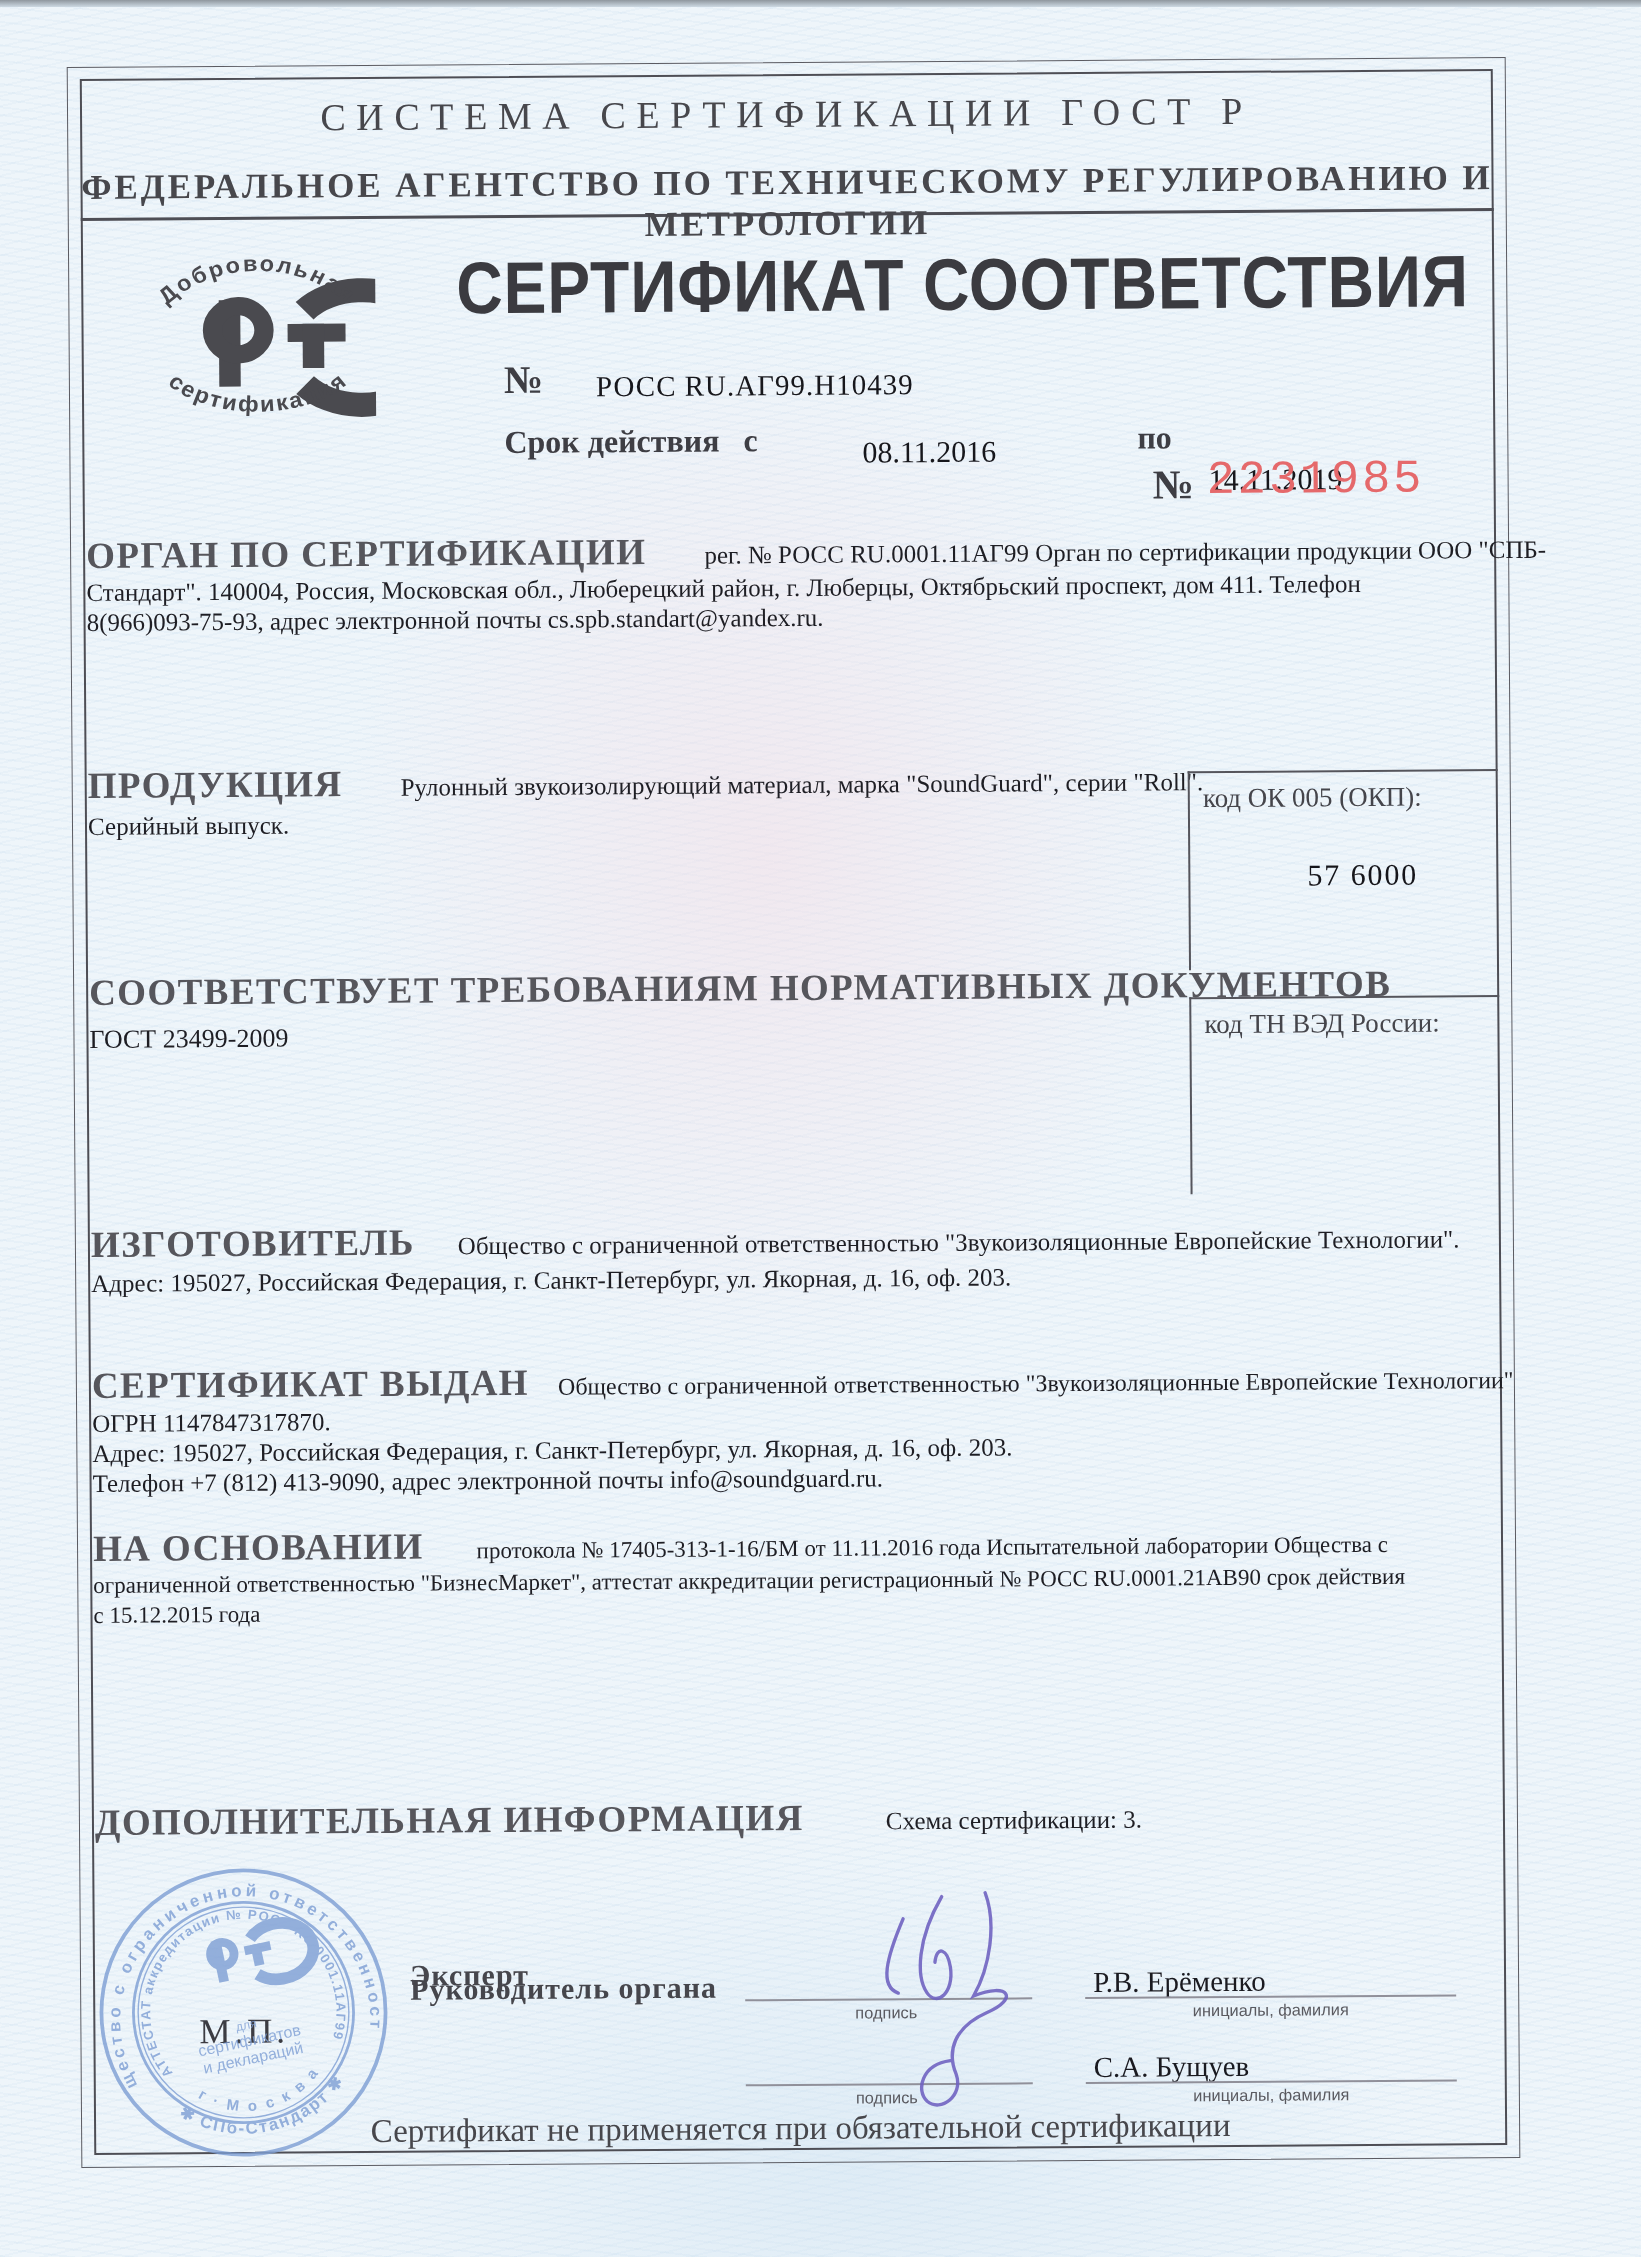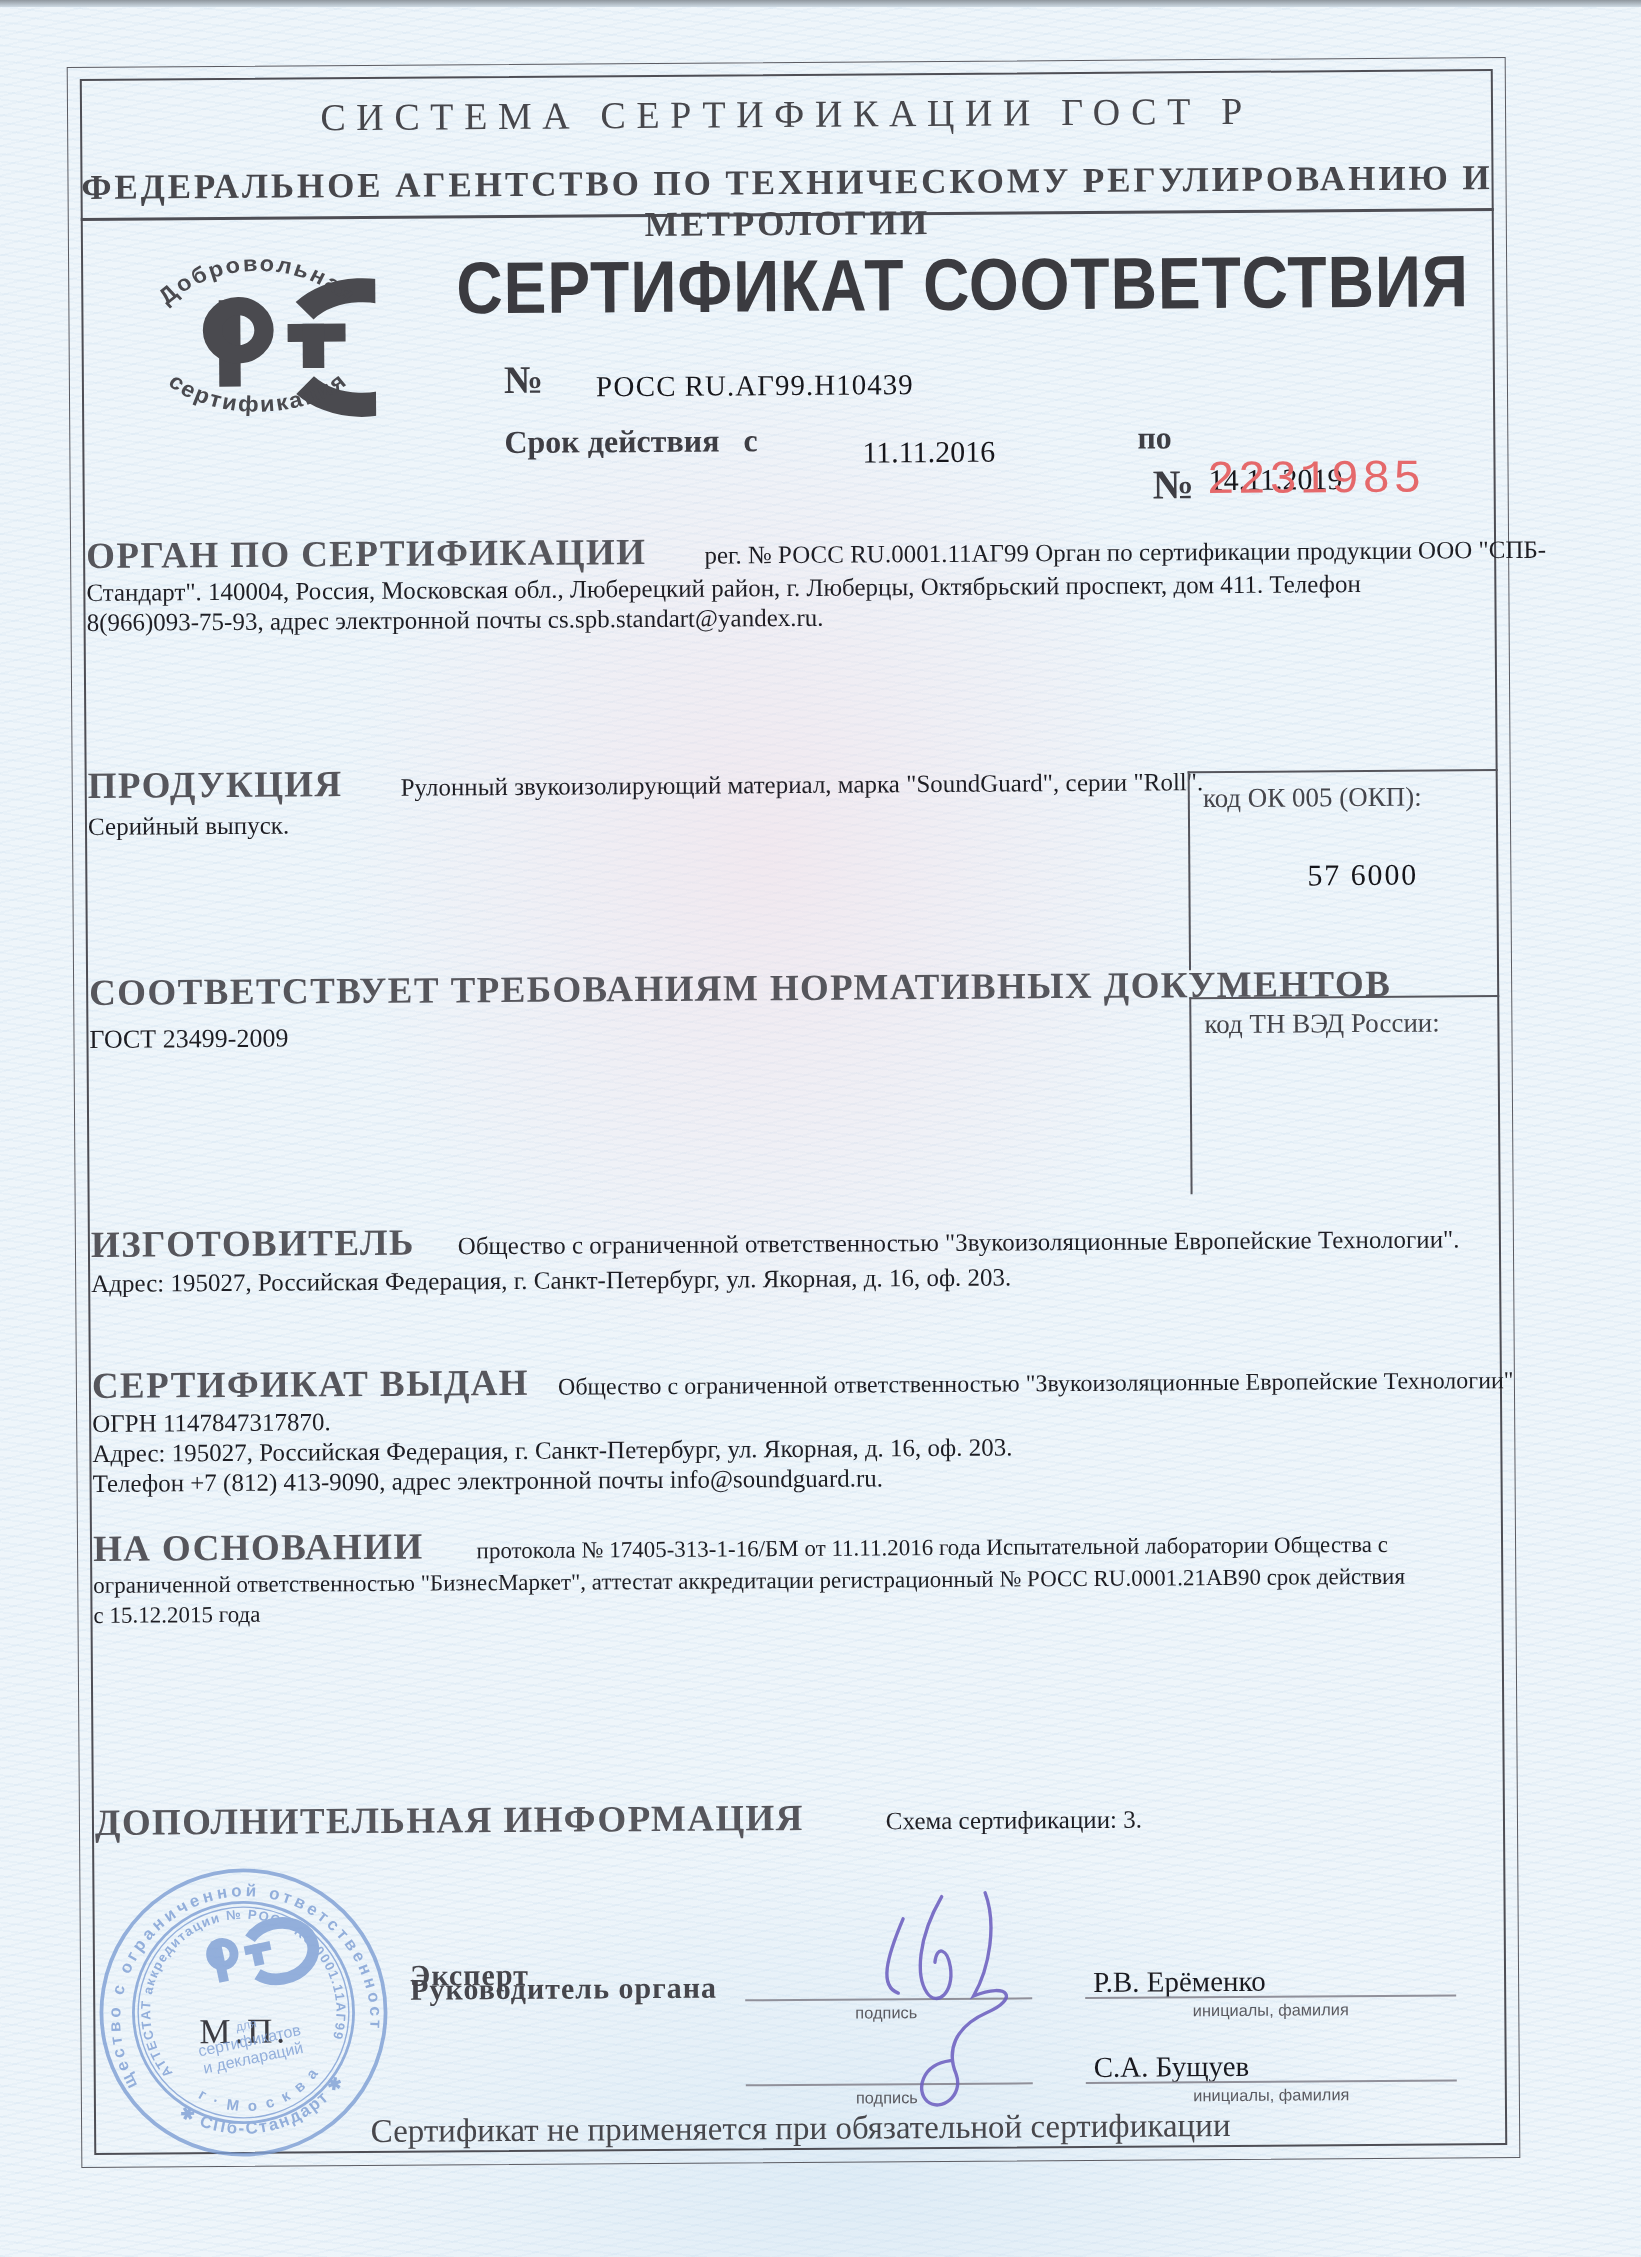--- a/index.html
+++ b/index.html
@@ -103,21 +103,21 @@
       <text font-family="Liberation Sans, sans-serif" font-size="22" font-weight="700" fill="currentColor" letter-spacing="2">
         <textPath href="#logo-arc-bottom" startOffset="50%" text-anchor="middle">сертификация</textPath>
       </text>
     </svg>
 
     <div class="abs doc-title">СЕРТИФИКАТ СООТВЕТСТВИЯ</div>
 
     <div class="abs no-label">№</div>
     <div class="abs no-value">РОСС RU.АГ99.Н10439</div>
     <div class="abs validity-label">Срок действия&nbsp;&nbsp;&nbsp;с</div>
-    <div class="abs date-from">11.11.2016</div>
+    <div class="abs date-from">08.11.2016</div>
     <div class="abs po-label">по</div>
     <div class="abs date-to">14.11.2019</div>
     <div class="abs blank-no-label">№</div>
     <div class="abs blank-number" style="color:#e5696b">2231985</div>
 
     <div class="sec" style="top:529px">
       <div><span class="sh">ОРГАН ПО СЕРТИФИКАЦИИ</span><span class="sb nw gap60">рег. № РОСС RU.0001.11АГ99 Орган по сертификации продукции ООО "СПБ-</span></div>
       <div class="sb nw">Стандарт". 140004, Россия, Московская обл., Люберецкий район, г. Люберцы, Октябрьский проспект, дом 411. Телефон</div>
       <div class="sb nw">8(966)093-75-93, адрес электронной почты cs.spb.standart@yandex.ru.</div>
     </div>

